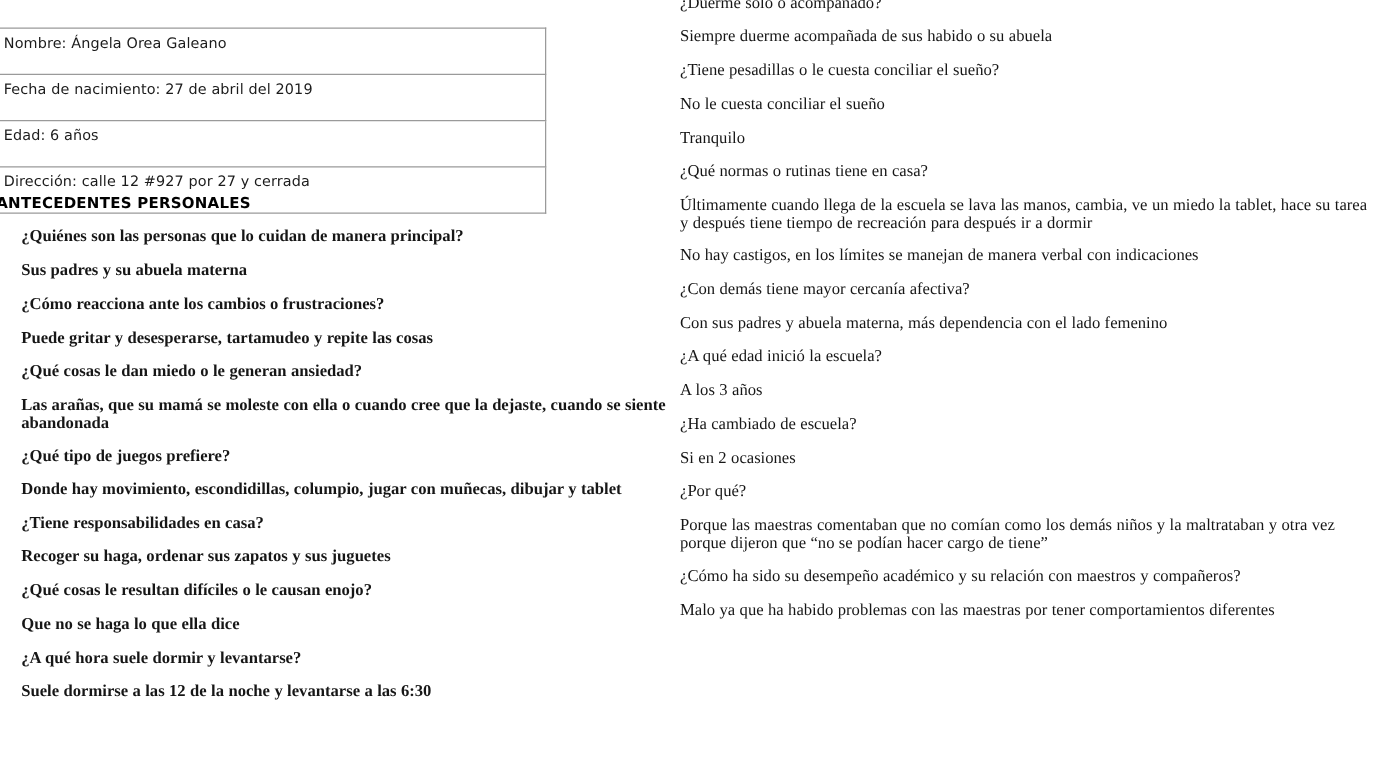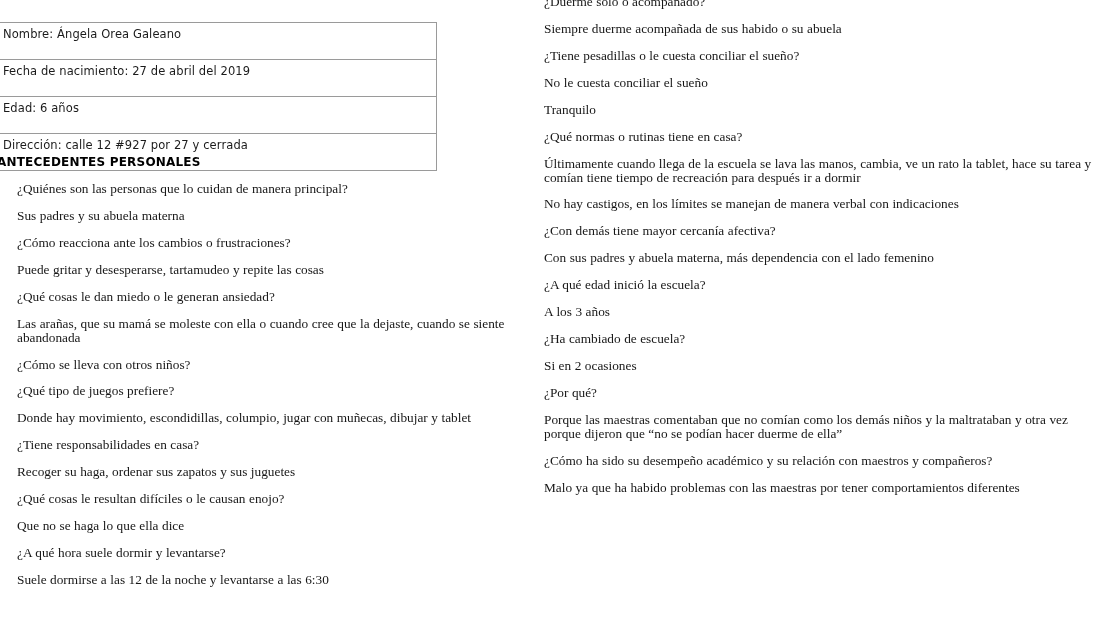--- a/index.html
+++ b/index.html
@@ -55,20 +55,21 @@
     position: absolute;
     font-family: "Liberation Serif", "DejaVu Serif", serif;
     font-size: 13.3px;
     line-height: 13.6px;
     color: #161616;
   }
   .column-left {
     left: 17px;
     top: 182px;
     width: 516px;
+    font-weight: bold;
   }
   .column-right {
     left: 544px;
     top: -5px;
     width: 551px;
   }
 
   .qa-line {
     margin: 0 0 13.4px 0;
     text-align: left;
@@ -100,43 +101,42 @@
 
 <div class="section-heading">ANTECEDENTES PERSONALES</div>
 
 <div class="column column-left">
   <p class="qa-line">¿Quiénes son las personas que lo cuidan de manera principal?</p>
   <p class="qa-line">Sus padres y su abuela materna</p>
   <p class="qa-line">¿Cómo reacciona ante los cambios o frustraciones?</p>
   <p class="qa-line">Puede gritar y desesperarse, tartamudeo y repite las cosas</p>
   <p class="qa-line">¿Qué cosas le dan miedo o le generan ansiedad?</p>
   <p class="qa-line">Las arañas, que su mamá se moleste con ella o cuando cree que la dejaste, cuando se siente abandonada</p>
-  <p class="qa-line">¿Cómo se lleva con otros niños?</p>
   <p class="qa-line">¿Qué tipo de juegos prefiere?</p>
   <p class="qa-line">Donde hay movimiento, escondidillas, columpio, jugar con muñecas, dibujar y tablet</p>
   <p class="qa-line">¿Tiene responsabilidades en casa?</p>
   <p class="qa-line">Recoger su haga, ordenar sus zapatos y sus juguetes</p>
   <p class="qa-line">¿Qué cosas le resultan difíciles o le causan enojo?</p>
   <p class="qa-line">Que no se haga lo que ella dice</p>
   <p class="qa-line">¿A qué hora suele dormir y levantarse?</p>
   <p class="qa-line">Suele dormirse a las 12 de la noche y levantarse a las 6:30</p>
 </div>
 
 <div class="column column-right">
   <p class="qa-line">¿Duerme solo o acompañado?</p>
   <p class="qa-line">Siempre duerme acompañada de sus habido o su abuela</p>
   <p class="qa-line">¿Tiene pesadillas o le cuesta conciliar el sueño?</p>
   <p class="qa-line">No le cuesta conciliar el sueño</p>
   <p class="qa-line">Tranquilo</p>
   <p class="qa-line">¿Qué normas o rutinas tiene en casa?</p>
-  <p class="qa-line">Últimamente cuando llega de la escuela se lava las manos, cambia, ve un rato la tablet, hace su tarea y comían tiene tiempo de recreación para después ir a dormir</p>
+  <p class="qa-line">Últimamente cuando llega de la escuela se lava las manos, cambia, ve un miedo la tablet, hace su tarea y después tiene tiempo de recreación para después ir a dormir</p>
   <p class="qa-line">No hay castigos, en los límites se manejan de manera verbal con indicaciones</p>
   <p class="qa-line">¿Con demás tiene mayor cercanía afectiva?</p>
   <p class="qa-line">Con sus padres y abuela materna, más dependencia con el lado femenino</p>
   <p class="qa-line">¿A qué edad inició la escuela?</p>
   <p class="qa-line">A los 3 años</p>
   <p class="qa-line">¿Ha cambiado de escuela?</p>
   <p class="qa-line">Si en 2 ocasiones</p>
   <p class="qa-line">¿Por qué?</p>
-  <p class="qa-line">Porque las maestras comentaban que no comían como los demás niños y la maltrataban y otra vez porque dijeron que “no se podían hacer duerme de ella”</p>
+  <p class="qa-line">Porque las maestras comentaban que no comían como los demás niños y la maltrataban y otra vez porque dijeron que “no se podían hacer cargo de tiene”</p>
   <p class="qa-line">¿Cómo ha sido su desempeño académico y su relación con maestros y compañeros?</p>
   <p class="qa-line">Malo ya que ha habido problemas con las maestras por tener comportamientos diferentes</p>
 </div>
 
 </body></html>

